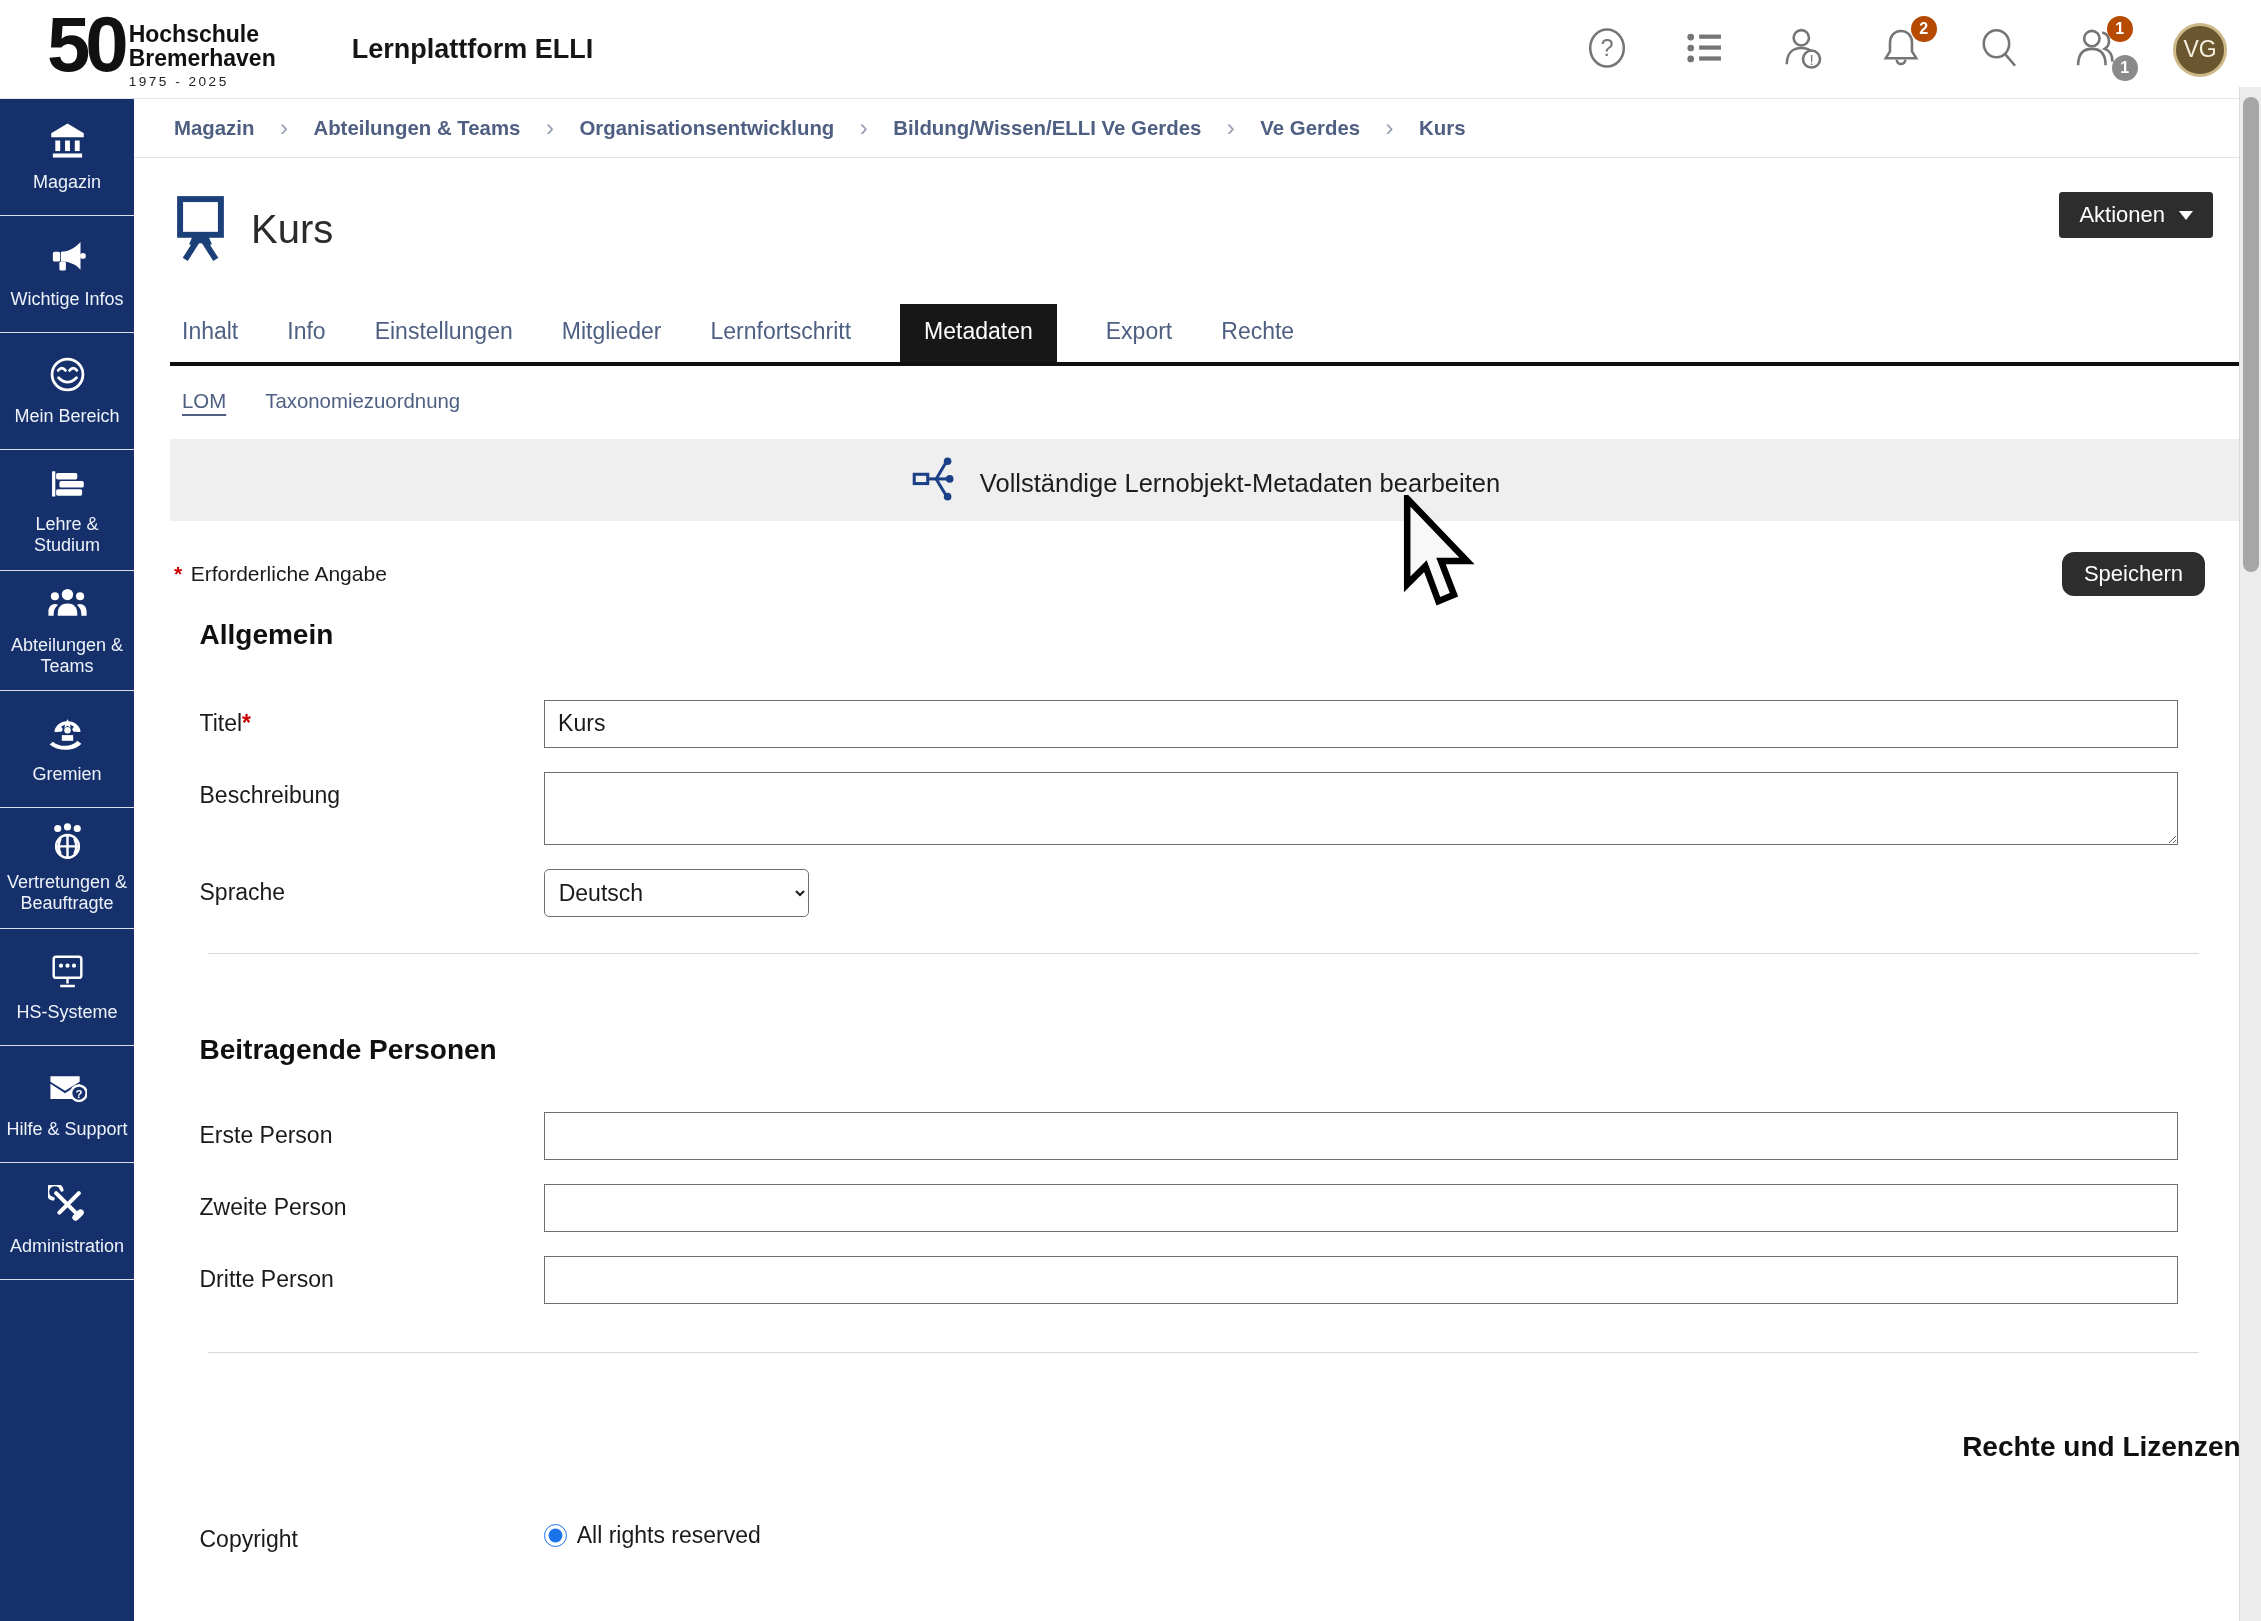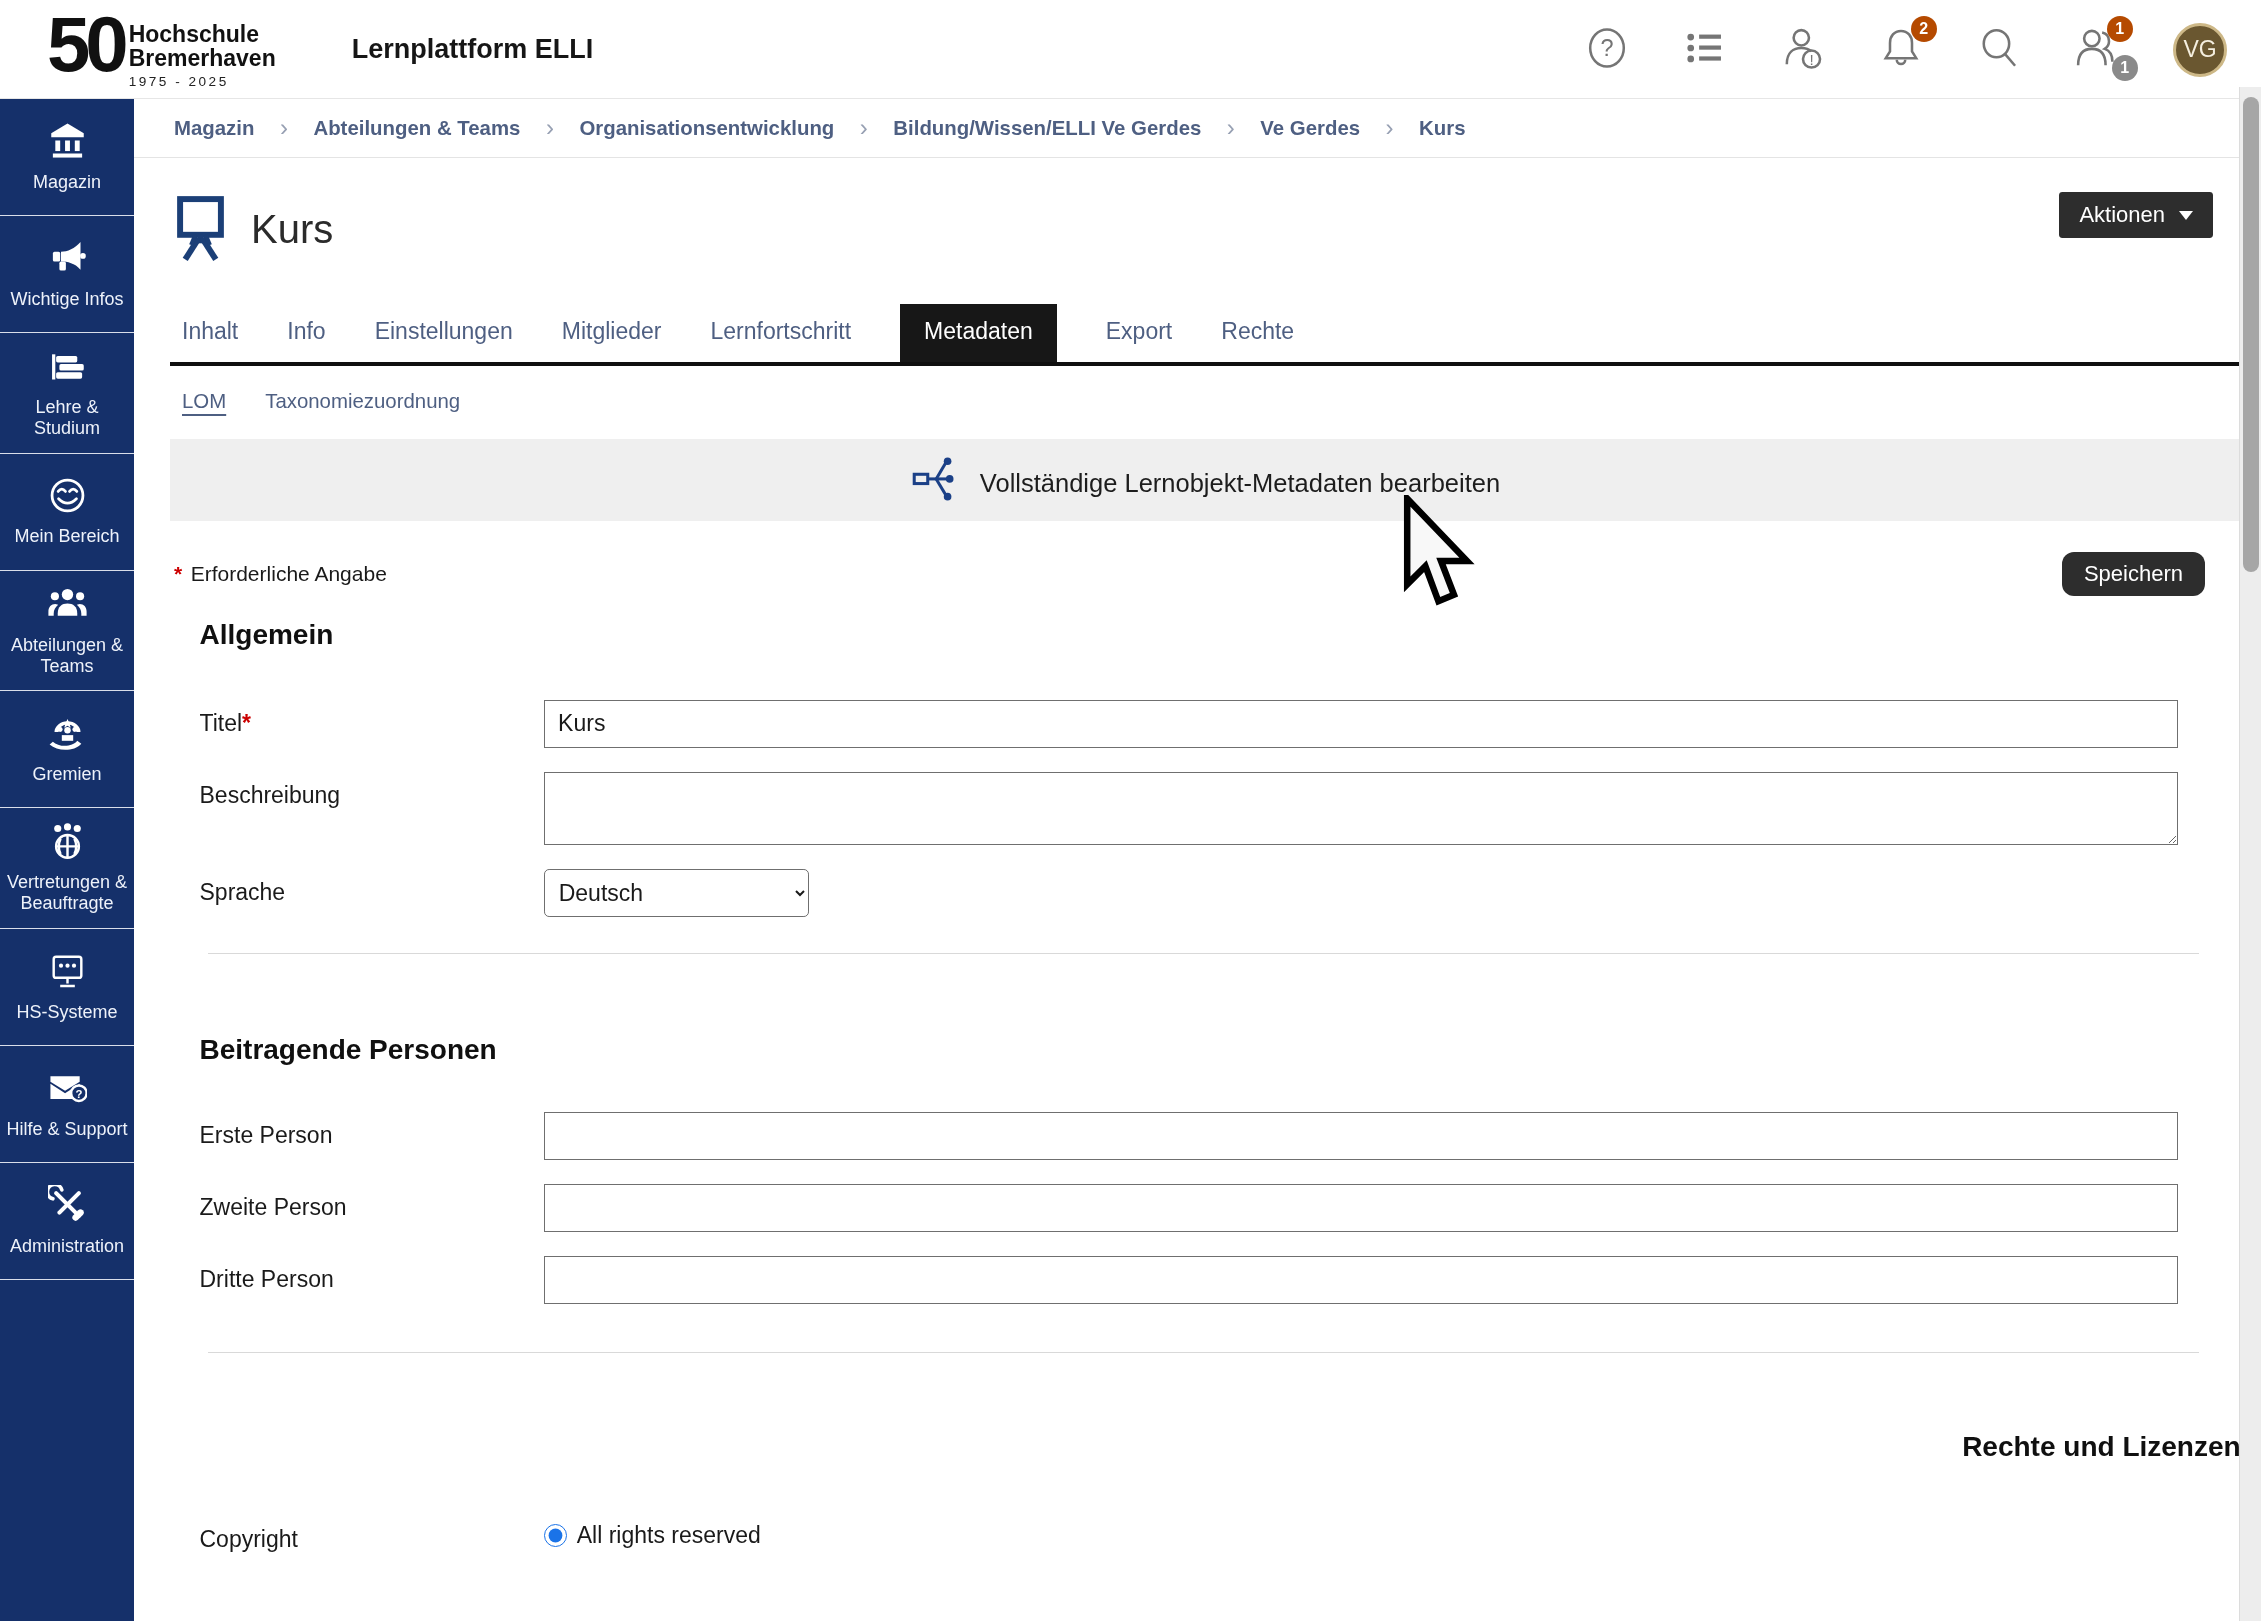--- a/index.html
+++ b/index.html
@@ -174,36 +174,36 @@
     <div class="sb-item">
       <span><svg viewBox="0 0 48 48" fill="#fff">
             <path d="M40 5 V39 C33 31 24 29 16 29 L16 17 C24 17 33 13 40 5 Z"></path>
             <rect x="6" y="17" width="9" height="12" rx="2"></rect>
             <rect x="14" y="29" width="8" height="11" rx="2"></rect>
             <circle cx="43" cy="22" r="3.5"></circle>
           </svg></span>
       <span class="sb-label">Wichtige Infos</span>
     </div>
     <div class="sb-item">
+      <span><svg viewBox="0 0 48 48" fill="none" stroke="#fff" stroke-width="3.4" stroke-linecap="round">
+            <circle cx="24" cy="24" r="19"></circle>
+            <path d="M12.5 19 q4.5 -5.5 9 0"></path>
+            <path d="M26.5 19 q4.5 -5.5 9 0"></path>
+            <path d="M13 28 q11 11 22 0"></path>
+          </svg></span>
+      <span class="sb-label">Mein Bereich</span>
+    </div>
+    <div class="sb-item">
       <span><svg viewBox="0 0 48 48" fill="#fff">
             <rect x="10" y="31" width="32" height="8" rx="2"></rect>
             <rect x="14" y="21" width="30" height="8" rx="2"></rect>
             <rect x="10" y="11" width="26" height="8" rx="2"></rect>
             <rect x="5" y="9" width="4" height="31"></rect>
           </svg></span>
       <span class="sb-label">Lehre &amp; Studium</span>
-    </div>
-    <div class="sb-item">
-      <span><svg viewBox="0 0 48 48" fill="none" stroke="#fff" stroke-width="3.4" stroke-linecap="round">
-            <circle cx="24" cy="24" r="19"></circle>
-            <path d="M12.5 19 q4.5 -5.5 9 0"></path>
-            <path d="M26.5 19 q4.5 -5.5 9 0"></path>
-            <path d="M13 28 q11 11 22 0"></path>
-          </svg></span>
-      <span class="sb-label">Mein Bereich</span>
     </div>
     <div class="sb-item">
       <span><svg viewBox="0 0 48 48" fill="#fff">
             <circle cx="24" cy="13" r="7"></circle>
             <path d="M12 36 c0-8 5-12 12-12 s12 4 12 12 v3 H12 z"></path>
             <circle cx="8.5" cy="15" r="5"></circle>
             <path d="M0.5 34 c0-6 3.5-9.5 8.5-9.5 l3.5 1 c-3.5 3-5.5 6.5-5.5 11 v2.5 H0.5 z"></path>
             <circle cx="39.5" cy="15" r="5"></circle>
             <path d="M47.5 34 c0-6-3.5-9.5-8.5-9.5 l-3.5 1 c3.5 3 5.5 6.5 5.5 11 v2.5 h6.5 z"></path>
           </svg></span>

